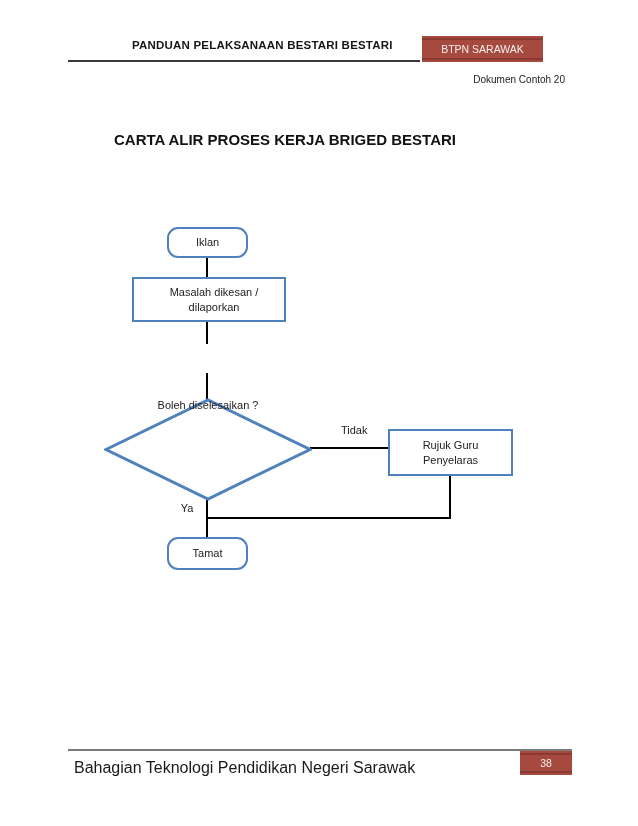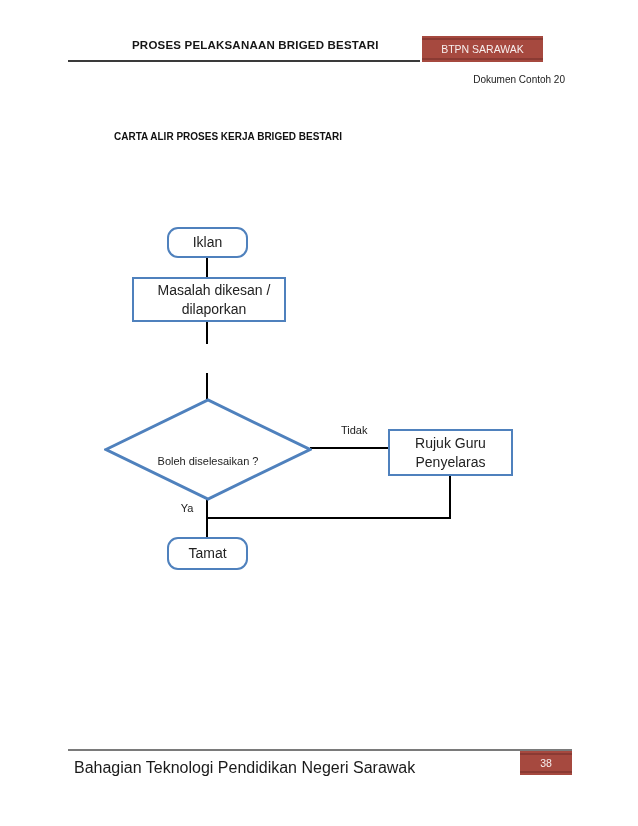--- a/index.html
+++ b/index.html
@@ -35,44 +35,44 @@
   }
   .hdr-banner { left: 422px; top: 36px; width: 121px; height: 26px; font-size: 10.5px; }
   .doc-ref {
     position: absolute; right: 73px; top: 74px;
     font-size: 10px; color: #1a1a1a; white-space: nowrap;
   }
 
   
   .heading {
     position: absolute; left: 114px; top: 131px;
-    font-size: 10px; font-weight: bold; color: #111111; white-space: nowrap;
+    font-size: 15px; font-weight: bold; color: #111111; white-space: nowrap;
   }
 
   
   .shape {
     position: absolute; box-sizing: border-box;
     border: 2px solid #4f81bd; background: #ffffff;
     display: flex; align-items: center; justify-content: center;
-    text-align: center; font-size: 14px; line-height: 1.3; color: #222222;
+    text-align: center; font-size: 11px; line-height: 1.3; color: #222222;
   }
   .rounded { border-radius: 11px; }
   .shape-iklan   { left: 167px; top: 227px; width: 81px;  height: 31px; }
   .shape-masalah { left: 132px; top: 277px; width: 154px; height: 45px; padding-left: 10px; }
   .shape-masalah span { display: inline-block; max-width: 135px; }
   .shape-cuba    { left: 131px; top: 343px; width: 155px; height: 32px; }
   .shape-rujuk   { left: 388px; top: 429px; width: 125px; height: 47px; }
   .shape-rujuk span { display: inline-block; max-width: 80px; }
   .shape-tamat   { left: 167px; top: 537px; width: 81px;  height: 33px; }
 
   .diamond-wrap { position: absolute; left: 104px; top: 398px; width: 208px; height: 103px; }
   .diamond-wrap svg { position: absolute; left: 0; top: 0; }
   .diamond-label {
-    position: absolute; left: 0; top: 12px; width: 208px; height: 103px;
-    display: flex; align-items: center; justify-content: center;
+    position: absolute; left: 0; top: 0; width: 208px; height: 103px;
+    display: flex; align-items: flex-start; justify-content: center;
     text-align: center; font-size: 11px; line-height: 1.3; color: #222222;
   }
   .diamond-label span { display: inline-block; max-width: 110px; }
 
   
   .vline, .hline { position: absolute; background: #000000; }
   .c1 { left: 206px; top: 257px; width: 1.5px; height: 21px; }
   .c2 { left: 206px; top: 321px; width: 1.5px; height: 23px; }
   .c3 { left: 206px; top: 373px; width: 1.5px; height: 26px; }
   .c4 { left: 310px; top: 447px; width: 79px;  height: 1.5px; }
@@ -93,21 +93,21 @@
     position: absolute; left: 74px; top: 759px;
     font-size: 16px; color: #1a1a1a; white-space: nowrap;
   }
   .ftr-page { left: 520px; top: 751px; width: 52px; height: 24px; font-size: 10.5px; }
 </style>
 </head>
 <body>
 
 <div class="page">
 
-  <div class="hdr-title">PROSES PELAKSANAAN BRIGED BESTARI</div>
+  <div class="hdr-title">PANDUAN PELAKSANAAN BESTARI BESTARI</div>
   <div class="hdr-rule"></div>
   <div class="red-banner hdr-banner">BTPN SARAWAK</div>
   <div class="doc-ref">Dokumen Contoh 20</div>
 
   <div class="heading">CARTA ALIR PROSES KERJA BRIGED BESTARI</div>
 
   <div class="vline c1"></div>
   <div class="vline c2"></div>
   <div class="vline c3"></div>
   <div class="hline c4"></div>

